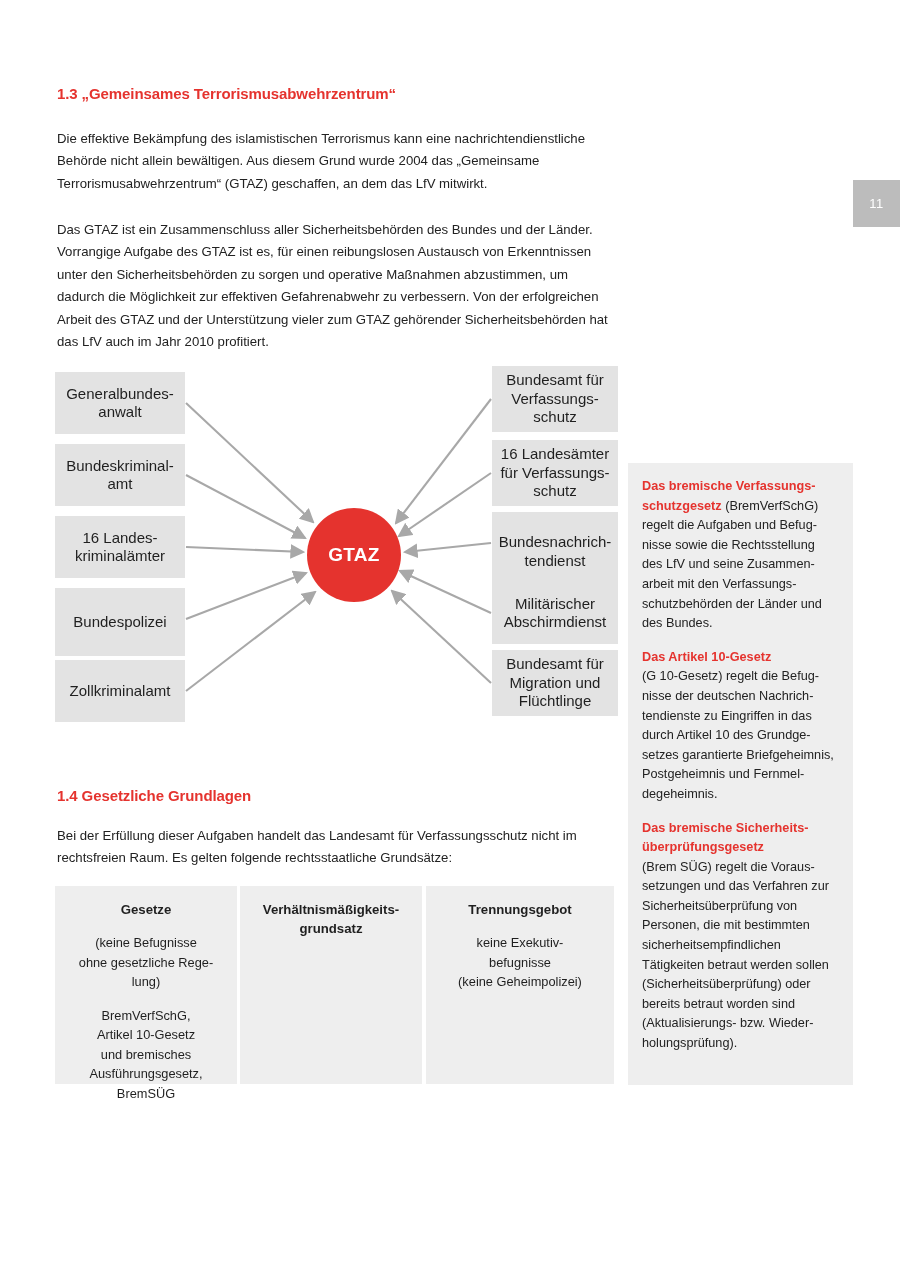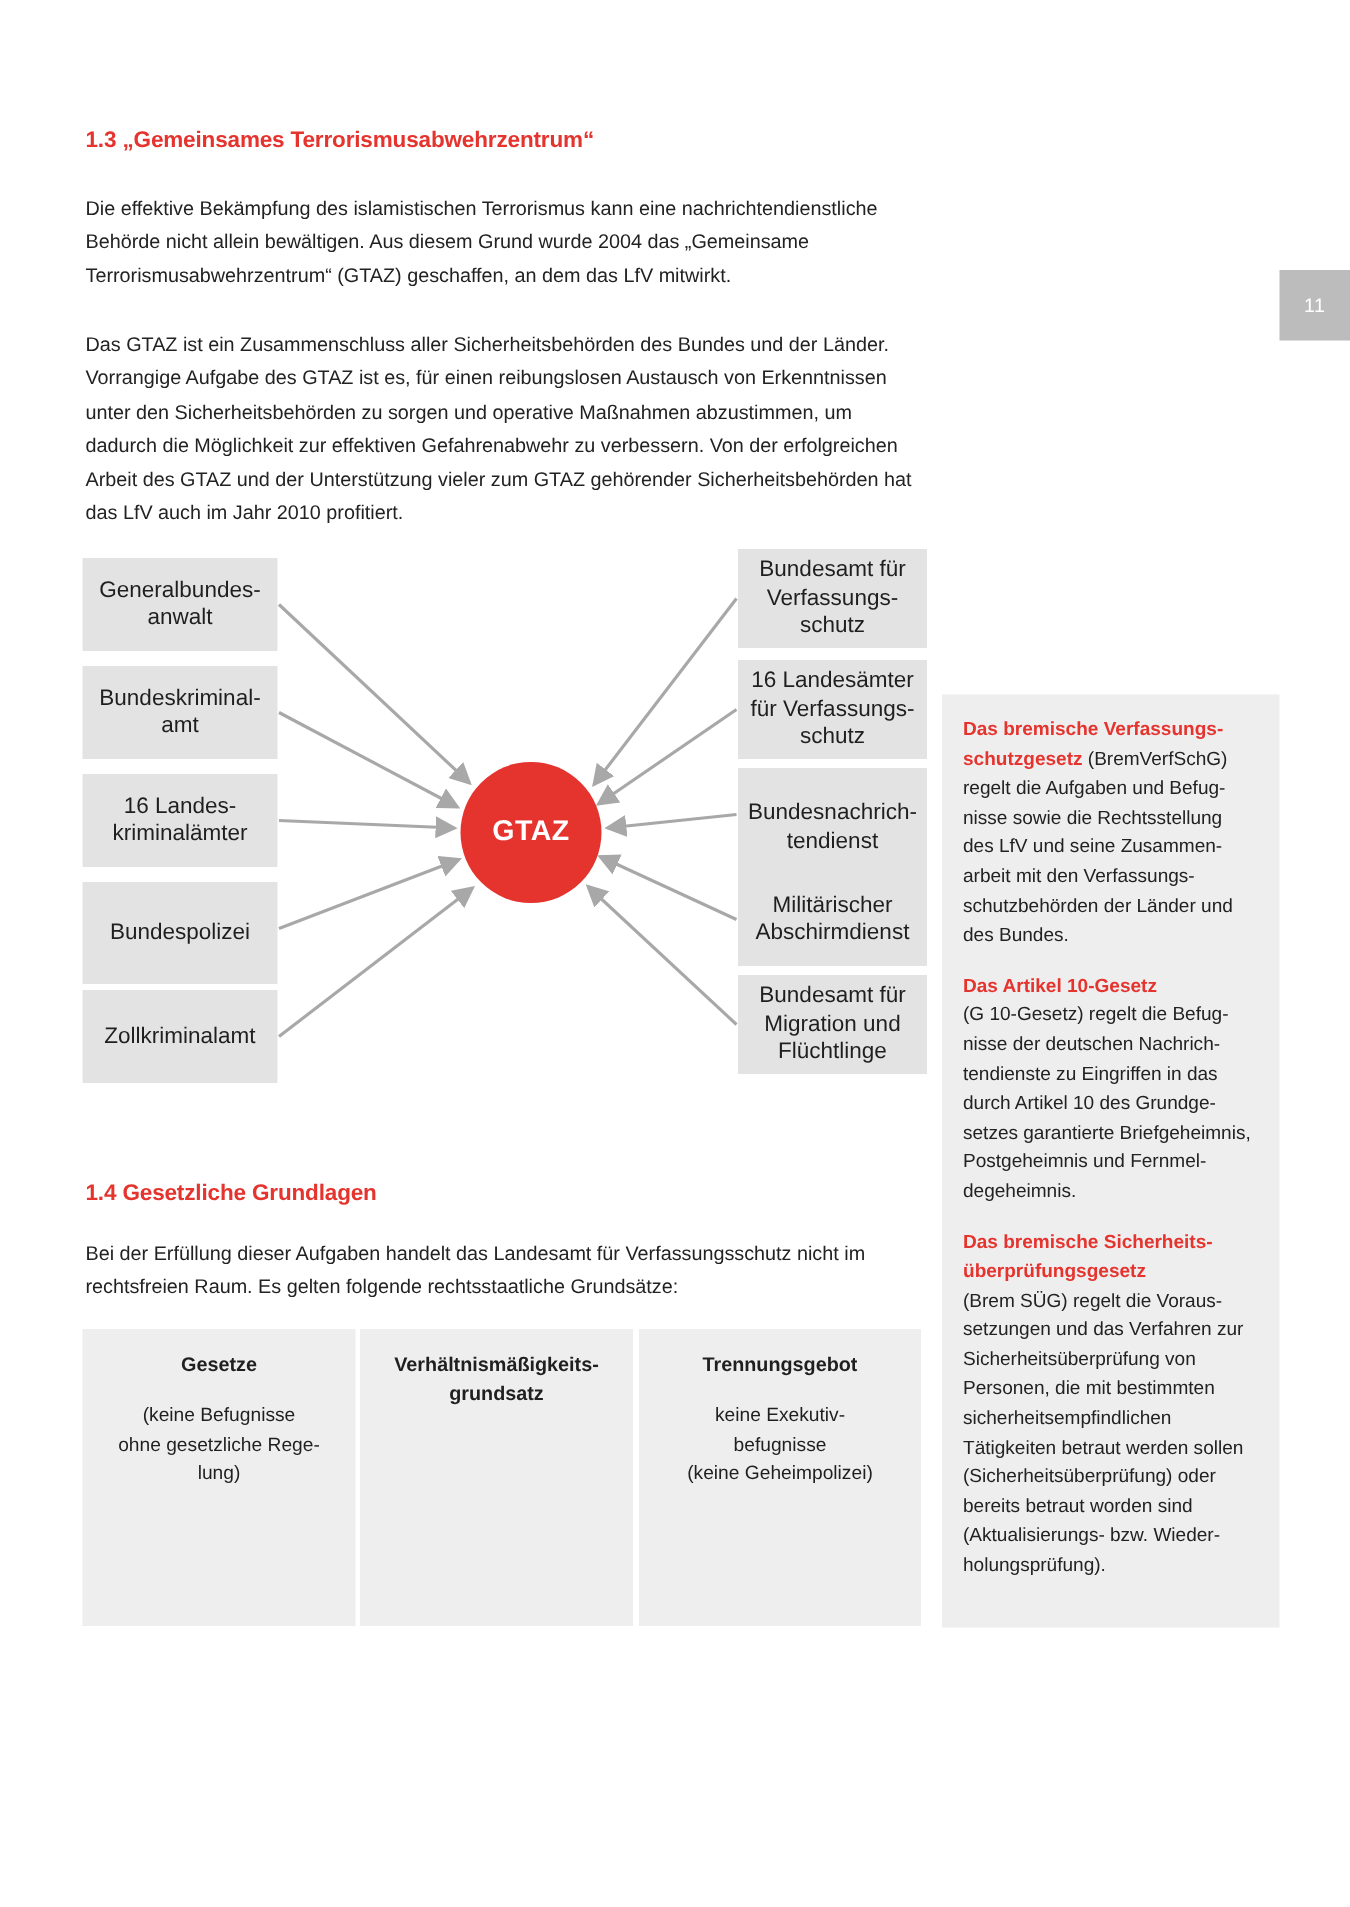--- a/index.html
+++ b/index.html
@@ -244,20 +244,25 @@
   <div class="gtaz-circle">GTAZ</div>
 
   <div class="h-section" id="h14">1.4 Gesetzliche Grundlagen</div>
   <div class="para" id="p3">Bei der Erfüllung dieser Aufgaben handelt das Landesamt für Verfassungsschutz nicht im rechtsfreien Raum. Es gelten folgende rechtsstaatliche Grundsätze:</div>
 
   <div class="principle" id="pr1">
     <span class="ptitle">Gesetze</span>
     <span class="pbody">(keine Befugnisse
 ohne gesetzliche Rege-
 lung)</span>
+    <span class="pbody">BremVerfSchG,
+Artikel 10-Gesetz
+und bremisches
+Ausführungsgesetz,
+BremSÜG</span>
   </div>
   <div class="principle" id="pr2">
     <span class="ptitle" style="white-space:pre-line">Verhältnismäßigkeits-
 grundsatz</span>
     <span class="pbody"></span>
     <span class="pbody"></span>
   </div>
   <div class="principle" id="pr3">
     <span class="ptitle">Trennungsgebot</span>
     <span class="pbody">keine Exekutiv-

